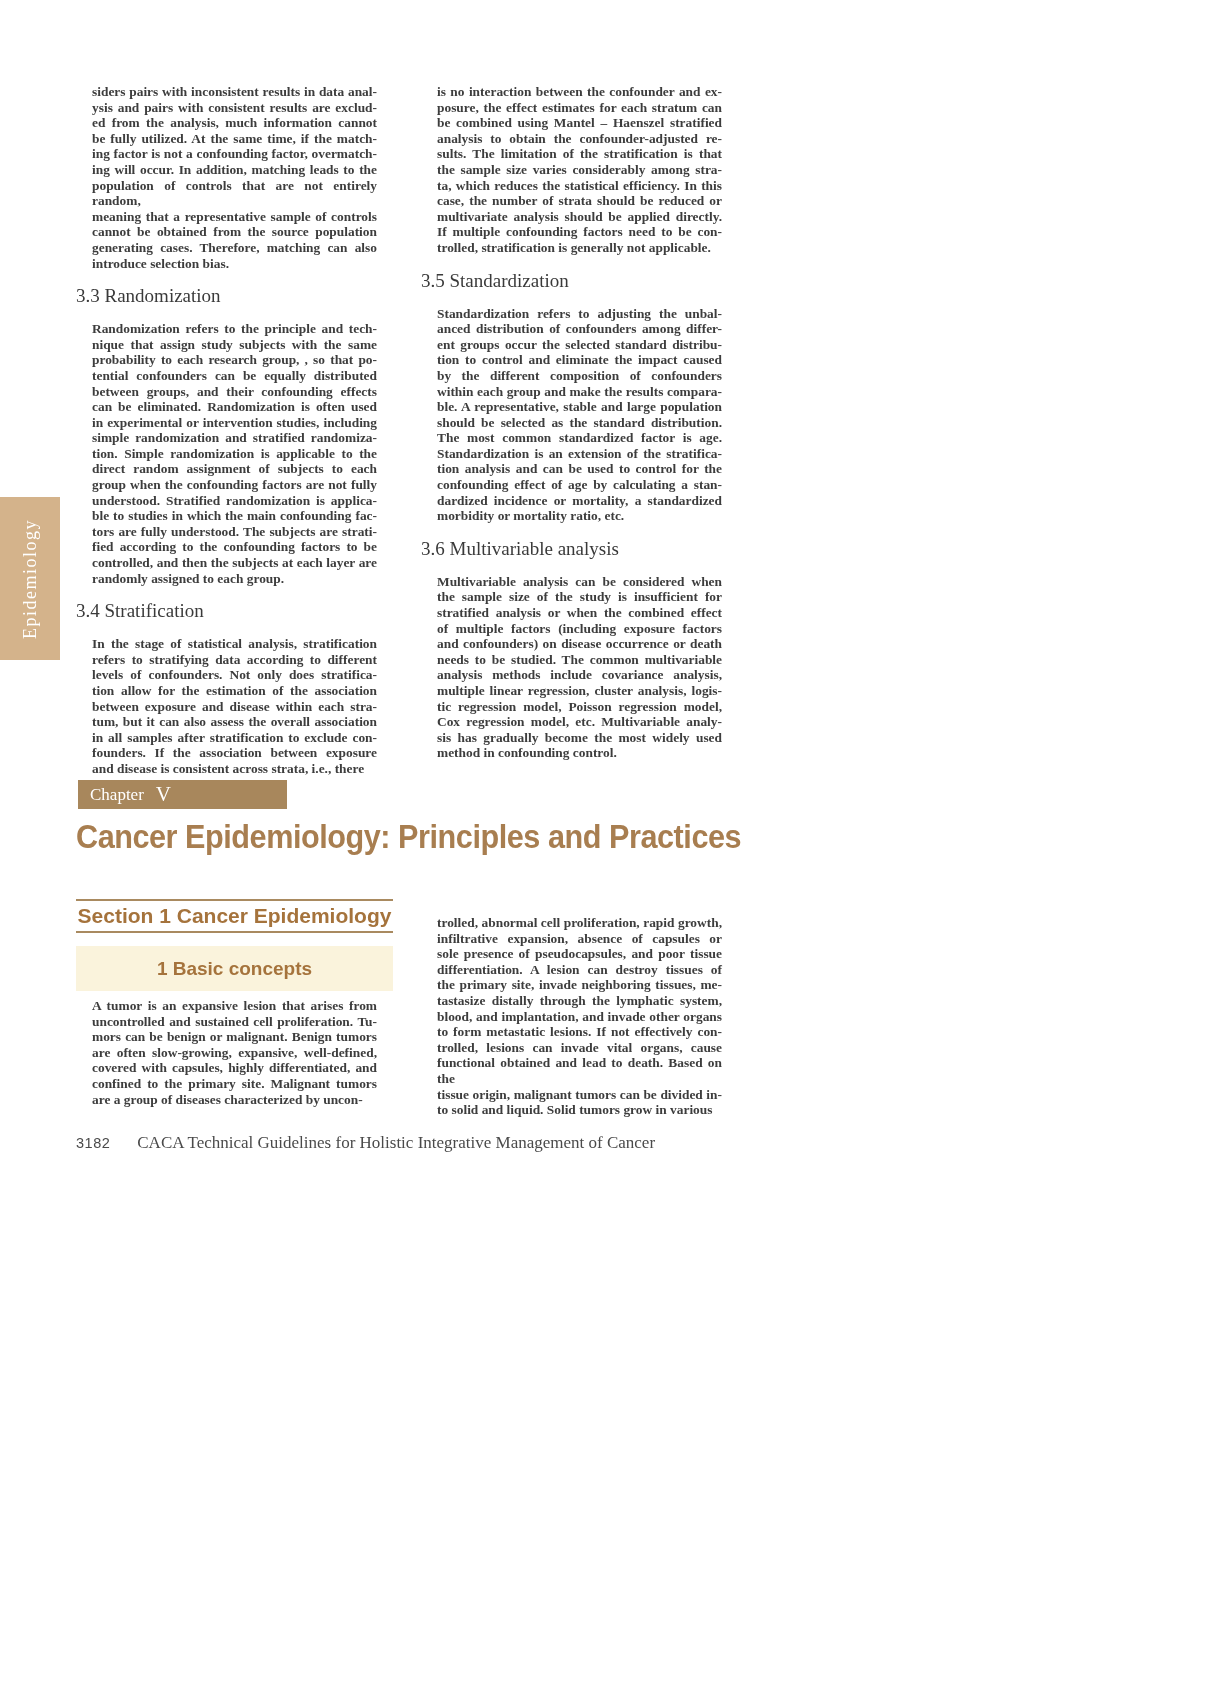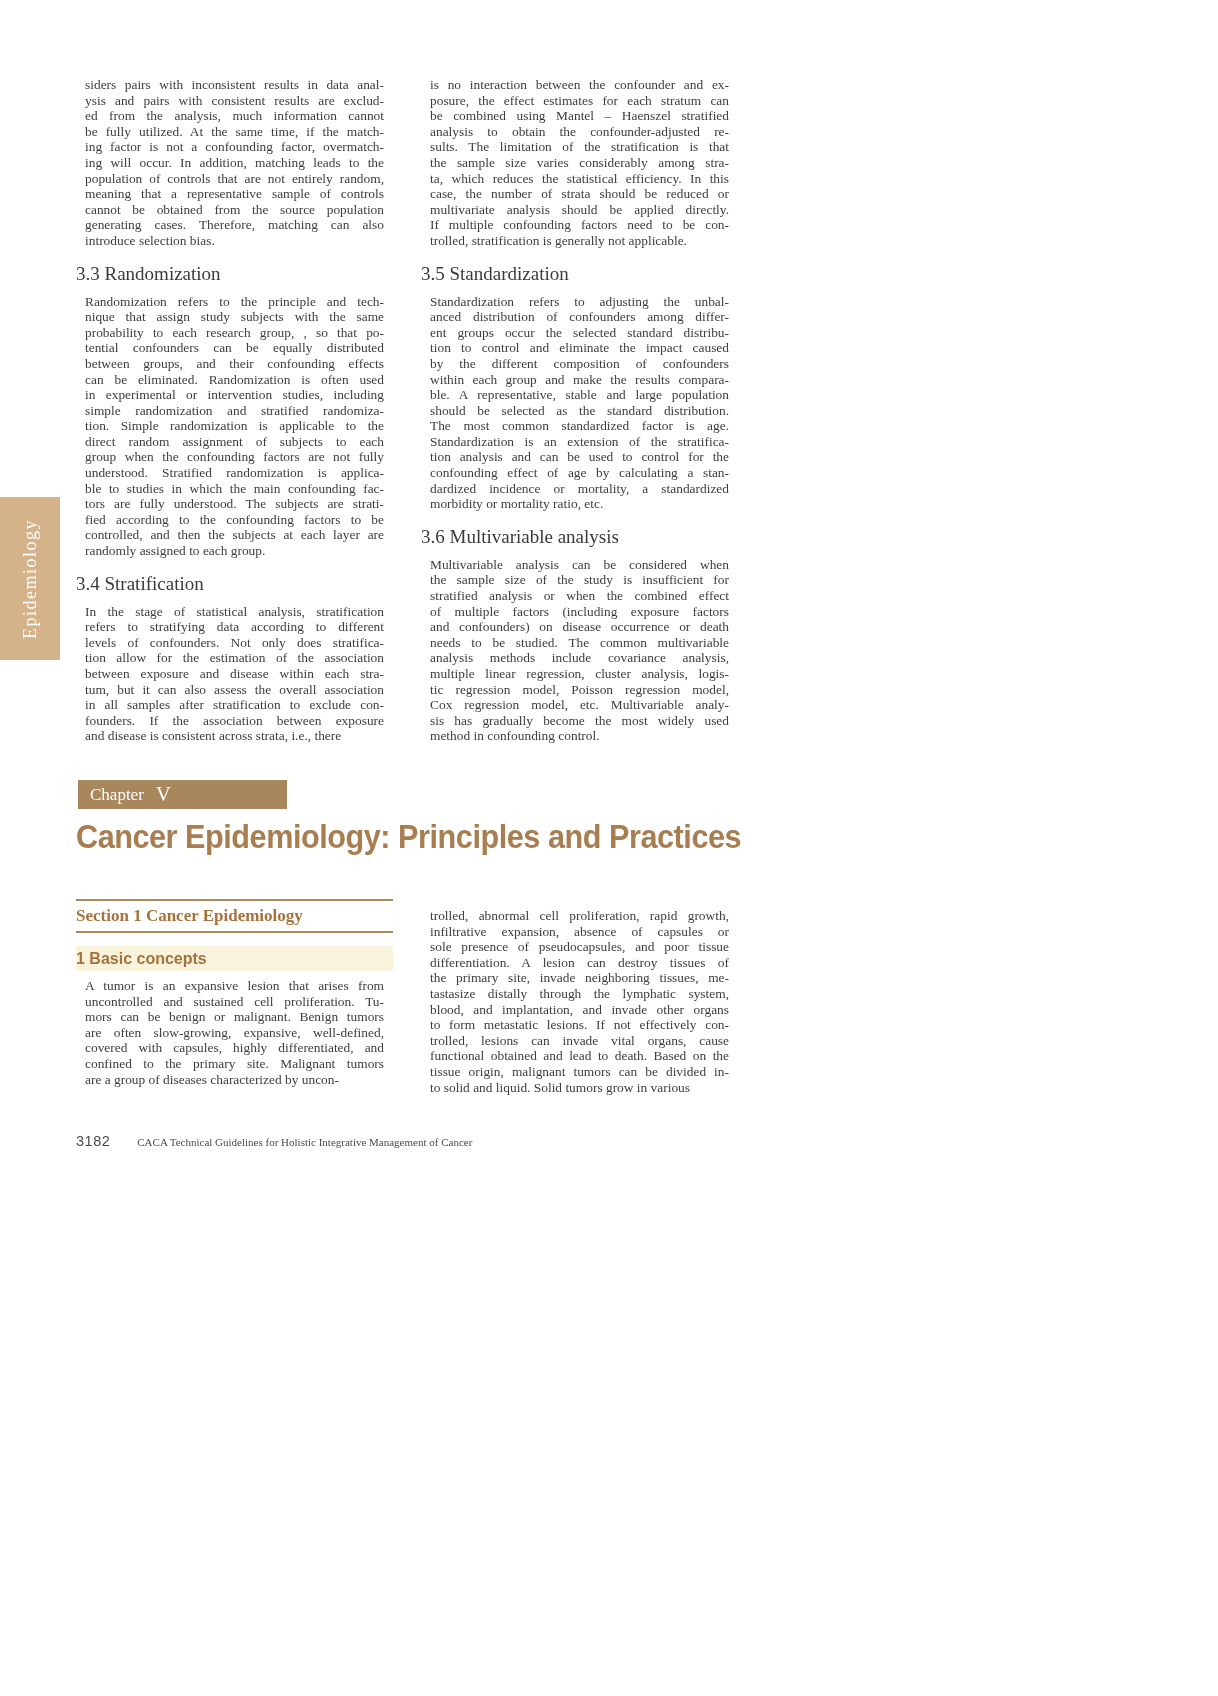--- a/index.html
+++ b/index.html
@@ -10,49 +10,49 @@
   .side-tab{position:absolute;left:0;top:497px;width:60px;height:163px;
             background:var(--tab-tan,#d4b38b);display:flex;align-items:center;justify-content:center;}
   .side-tab .vtext{writing-mode:vertical-rl;transform:rotate(180deg);color:#ffffff;
             font-family:"Liberation Serif",serif;font-size:18px;letter-spacing:1.5px;}
 
   
   .cols{position:absolute;left:76px;width:662px;display:flex;gap:28px;}
   .cols-top{top:68px;}
   .cols-bottom{top:899px;}
   .col{flex:0 0 317px;width:317px;font-size:13.4px;line-height:15.6px;color:var(--body-text,#3d3d3d);}
-  .para{margin:9px;}
+  .para{margin:16px;font-weight:bold;}
   .line{text-align:justify;text-align-last:justify;}
   .line.last{text-align-last:left;}
   .subhead{font-size:19px;line-height:18px;margin:16px 0 11px 0;color:#3a3a3a;}
 
   
   .chapter-badge{position:absolute;left:78px;top:780px;width:209px;height:29px;
             background:var(--chapter-brown,#a8875c);color:#fff;display:flex;align-items:center;
             padding-left:12px;box-sizing:border-box;font-family:"Liberation Serif",serif;}
   .chapter-label{font-size:17px;}
   .chapter-numeral{font-size:21px;margin-left:12px;line-height:1;}
   .main-title{position:absolute;left:76px;top:818px;font-family:"Liberation Sans",sans-serif;
             font-weight:bold;font-size:34px;line-height:36px;letter-spacing:-0.5px;
             color:var(--title-brown,#a87e50);transform:scaleX(0.9);transform-origin:left top;
             white-space:nowrap;}
 
   
   .section-head{border-top:2px solid var(--rule-brown,#a98a60);border-bottom:2px solid var(--rule-brown,#a98a60);
-            padding:5px 0;font-family:Liberation Serif, serif;font-weight:bold;
-            font-size:17px;line-height:20px;color:var(--section-brown,#a5733c);}
-  .band{margin-top:13px;background:var(--band-bg,#faf3dc);text-align:left;padding:4px 0;
-            font-family:"Liberation Sans",sans-serif;font-weight:bold;font-size:16px;line-height:17px;
+            padding:5px 0;text-align:center;font-family:Liberation Sans, sans-serif;font-weight:bold;
+            font-size:21px;line-height:20px;color:var(--section-brown,#a5733c);}
+  .band{margin-top:13px;background:var(--band-bg,#faf3dc);text-align:center;padding:14px 0;
+            font-family:"Liberation Sans",sans-serif;font-weight:bold;font-size:19px;line-height:17px;
             color:var(--section-brown,#a5733c);}
   .cols-bottom .col-left .para{margin-top:7px;}
 
   
   .footer{position:absolute;left:76px;top:1133px;display:flex;align-items:baseline;color:#474747;}
   .page-number{font-family:Liberation Sans, sans-serif;font-size:14.5px;letter-spacing:0.5px;color:#4a4a4a;}
-  .book-title{font-family:"Liberation Serif",serif;font-size:11px;margin-left:27px;color:#4a4a4a;}
+  .book-title{font-family:"Liberation Serif",serif;font-size:17px;margin-left:27px;color:#4a4a4a;}
 </style>
 </head>
 <body>
 
 <div class="page">
 
   <div class="side-tab">
     <span class="vtext">Epidemiology</span>
   </div>
 

